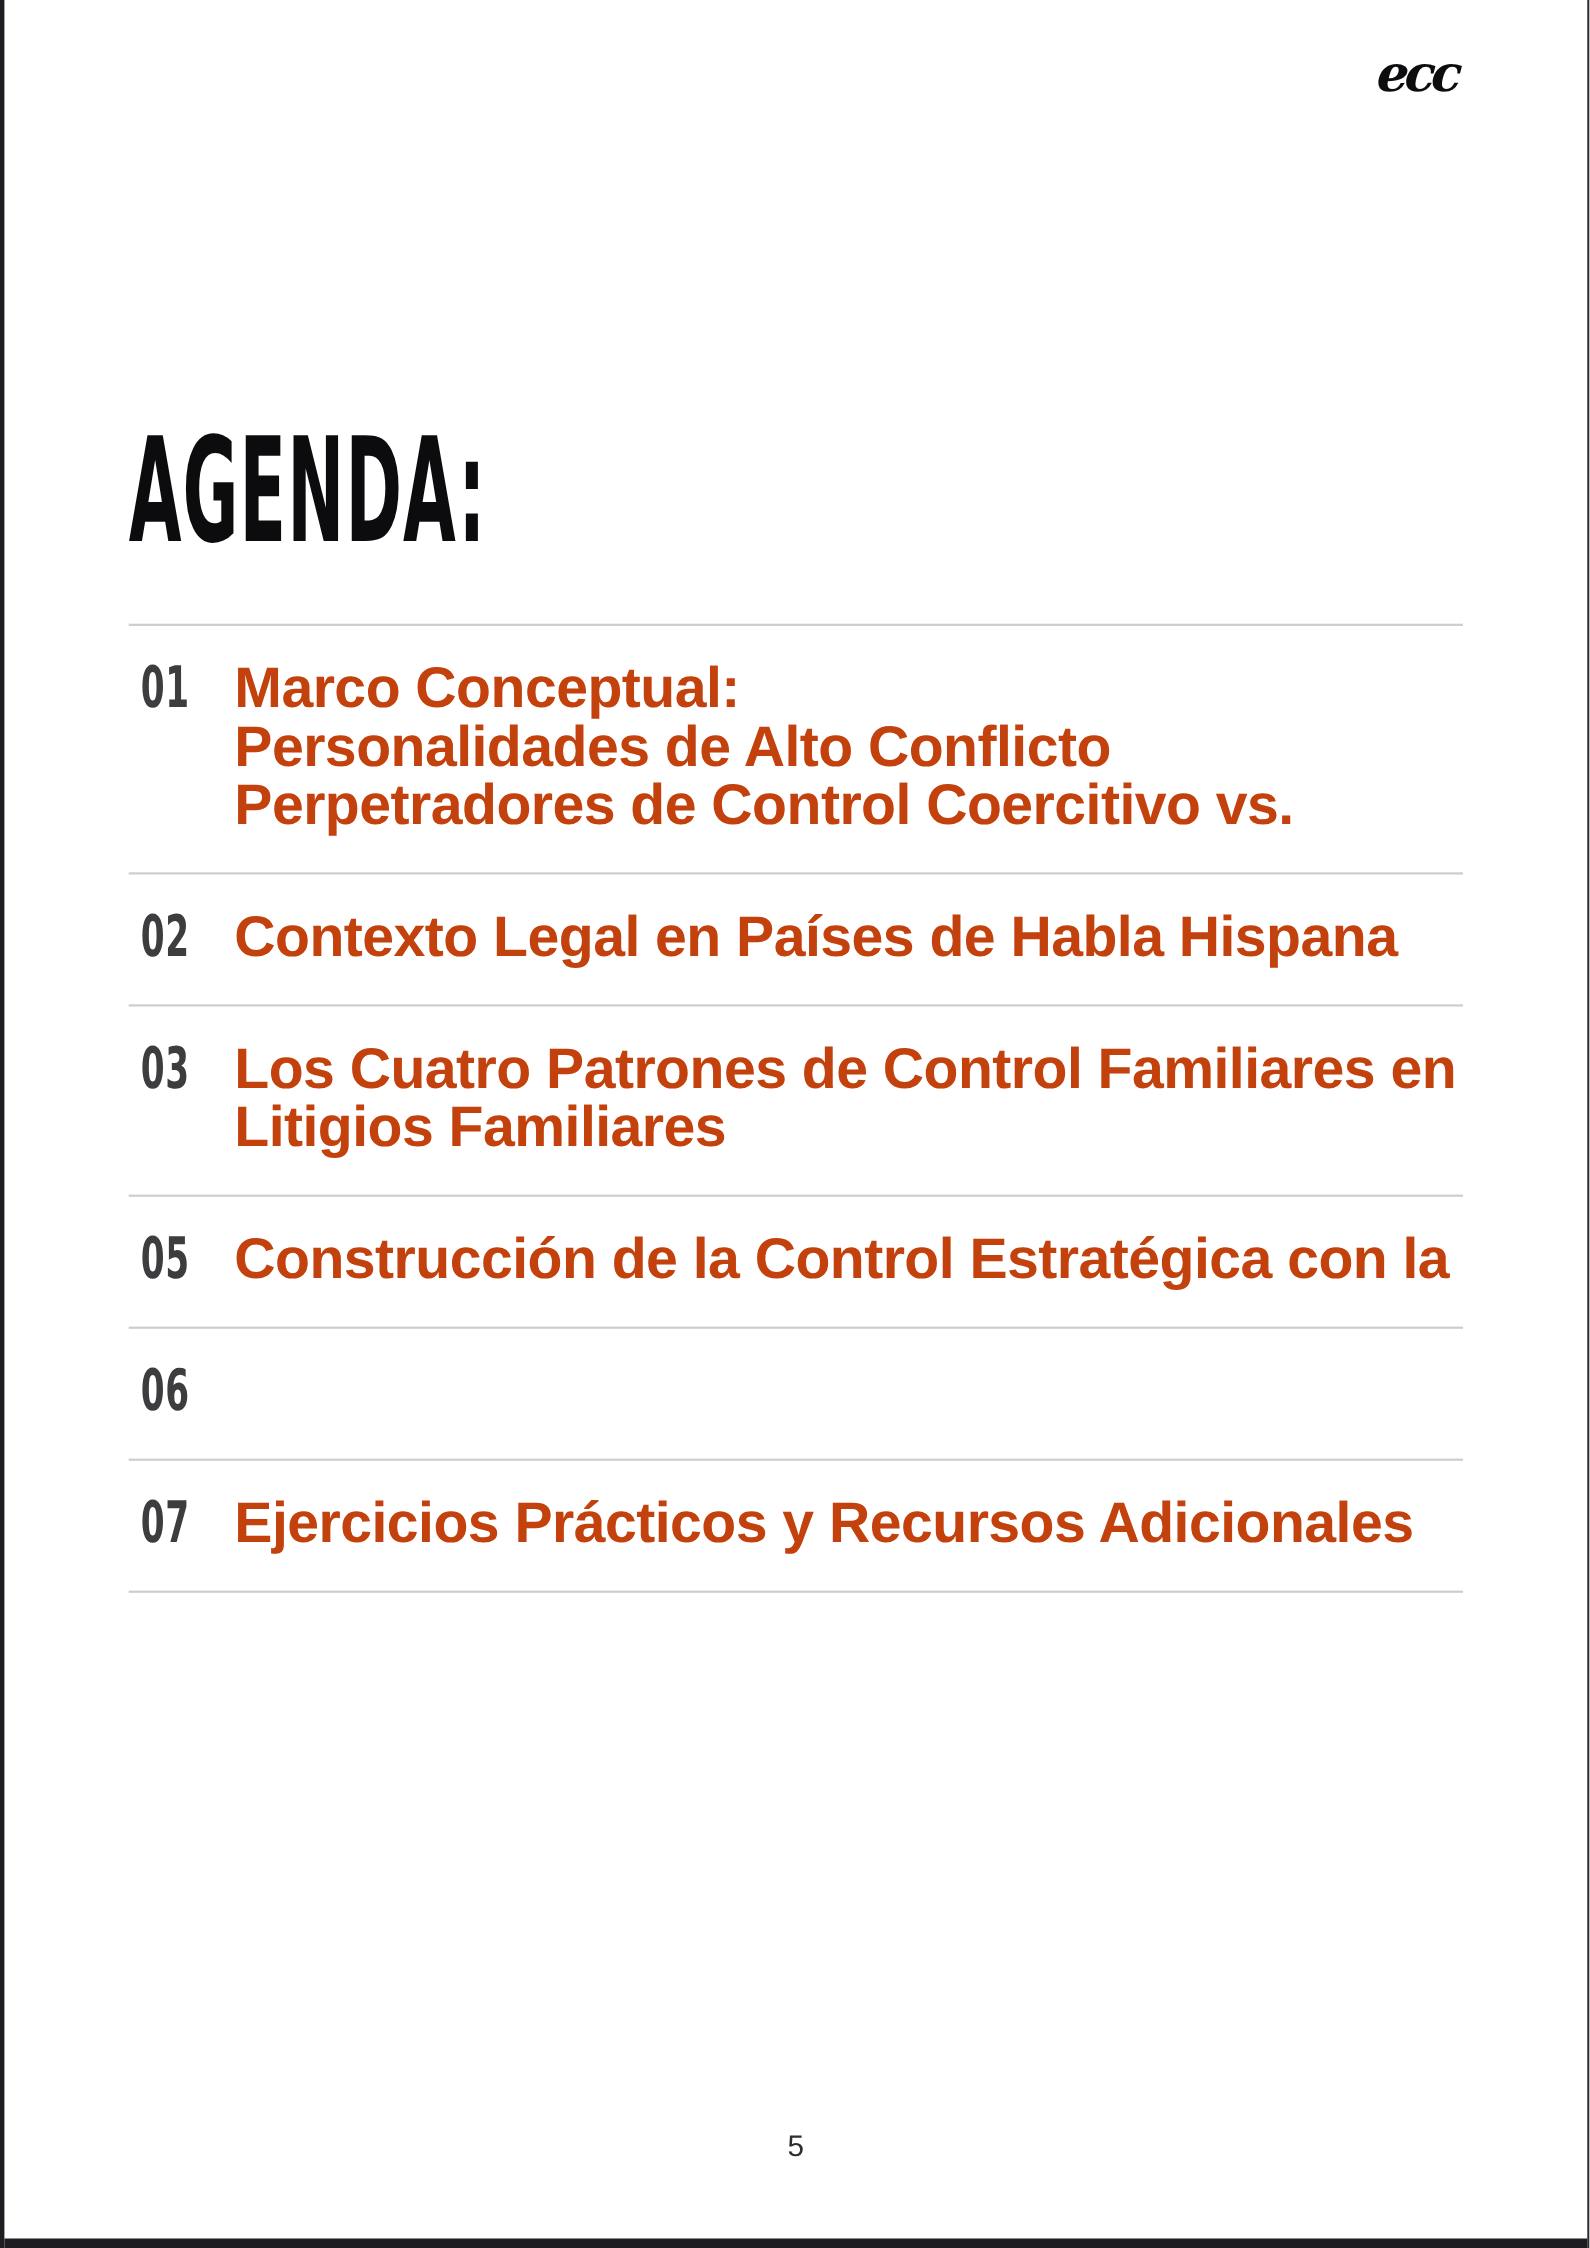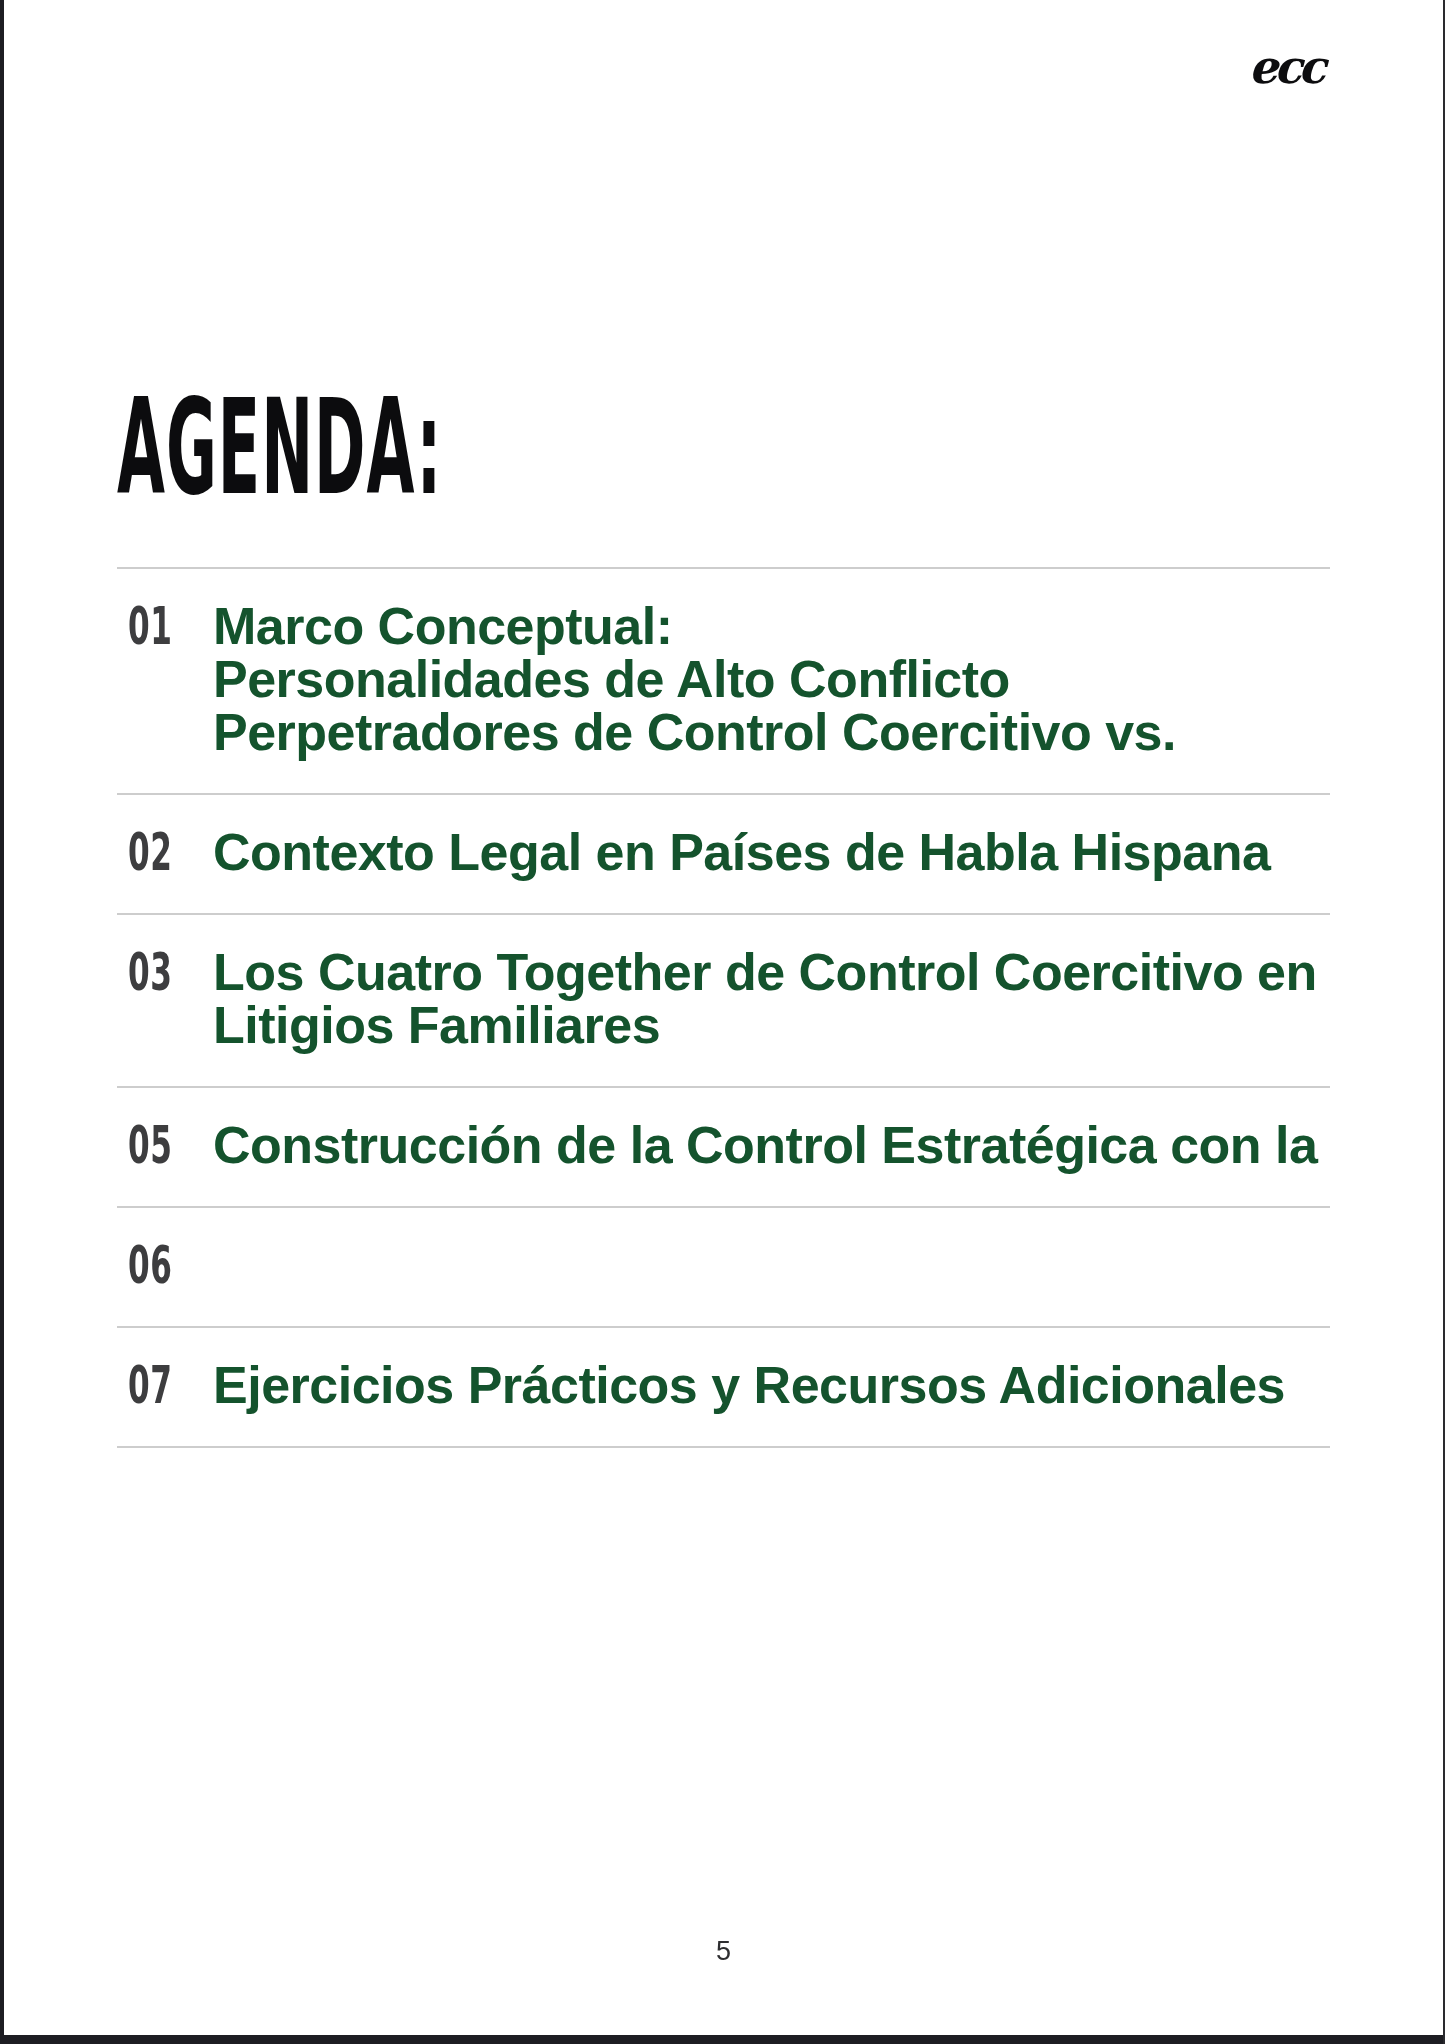--- a/index.html
+++ b/index.html
@@ -81,21 +81,21 @@
     letter-spacing: 1px;
     transform: scaleX(0.60);
     transform-origin: left top;
     white-space: nowrap;
   }
 
   .item-title {
     font-weight: bold;
     font-size: 52px;
     line-height: 53px;
-    color: #14532d;
+    color: #c2410c;
     letter-spacing: -0.5px;
   }
 
   .item-title .line { white-space: nowrap; }
 
   .page-number {
     position: absolute;
     left: 0;
     right: 0;
     top: 1936px;
@@ -133,21 +133,21 @@
     <div class="item-title">
           <div class="line">Contexto Legal en Países de Habla Hispana</div>
         </div>
   </div>
 
   <div class="agenda-row">
     <div class="num-col">
       <span class="item-number">03</span>
     </div>
     <div class="item-title">
-          <div class="line">Los Cuatro Together de Control Coercitivo en</div>
+          <div class="line">Los Cuatro Patrones de Control Familiares en</div>
           <div class="line">Litigios Familiares</div>
         </div>
   </div>
 
 
   <div class="agenda-row">
     <div class="num-col">
       <span class="item-number">05</span>
     </div>
     <div class="item-title">

